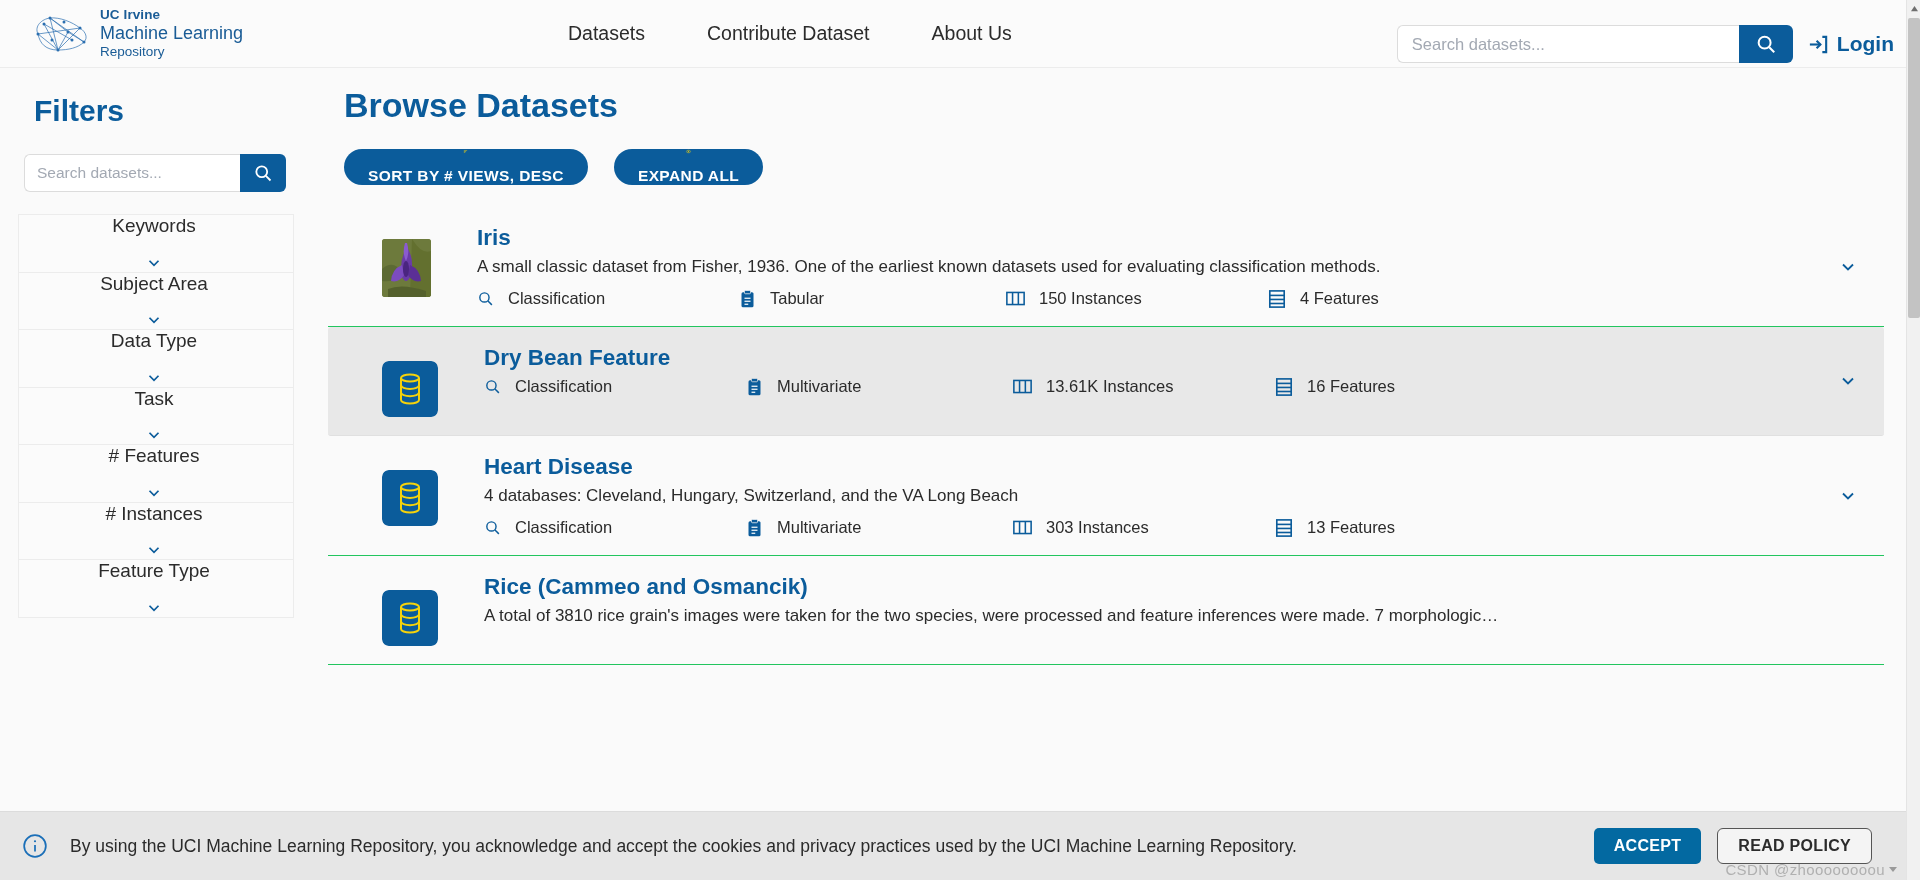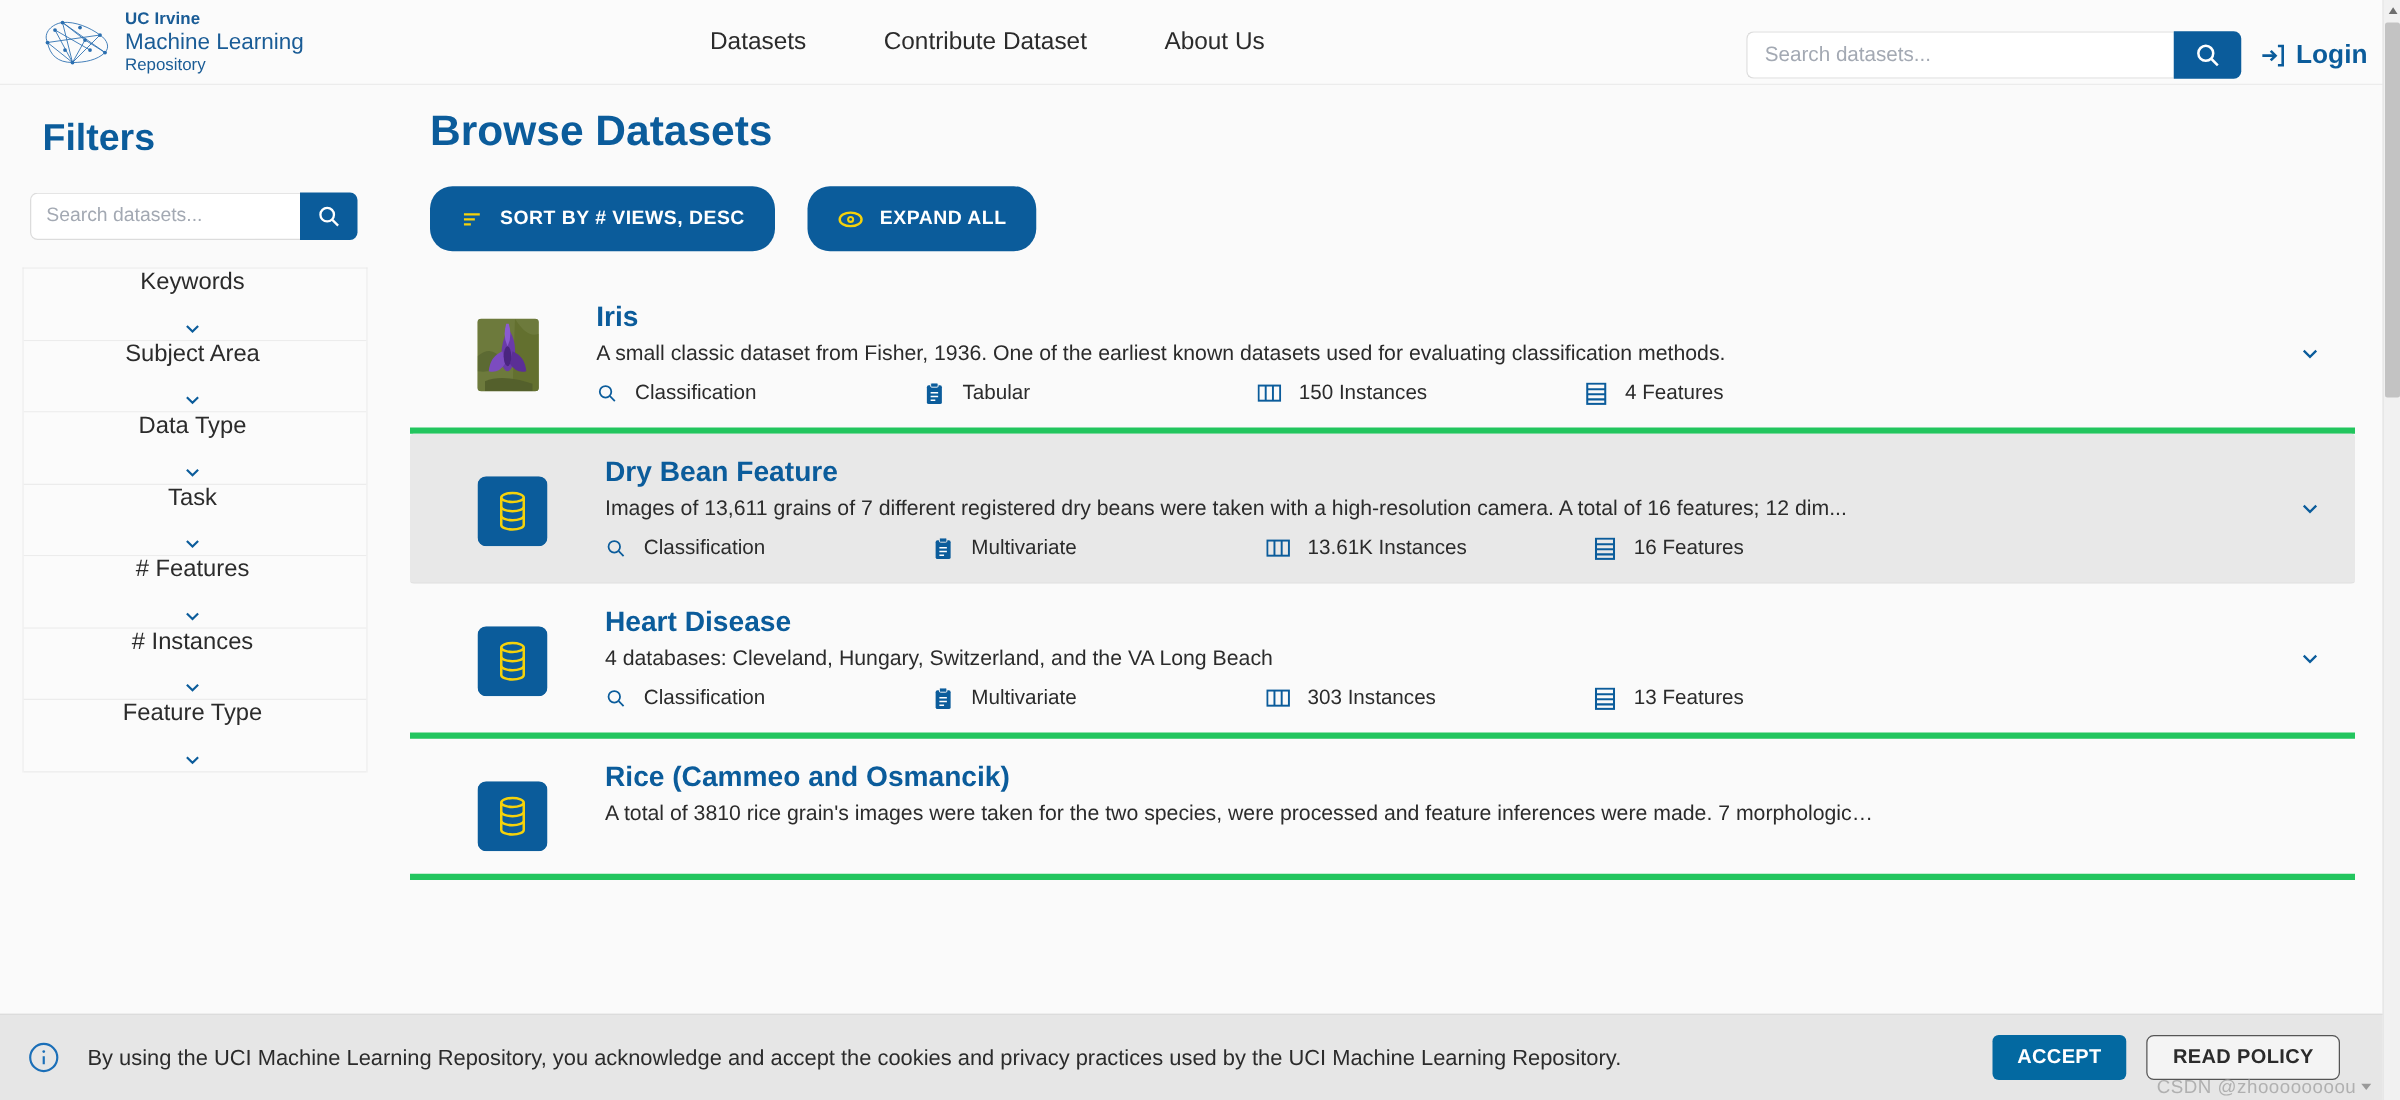--- a/index.html
+++ b/index.html
@@ -109,34 +109,35 @@
     position: absolute; left: 312px; top: 0; right: 14px;
     padding: 18px 22px 0 16px;
   }
   .browse-title {
     font-size: 34px; font-weight: bold; color: #0b5c9b;
     margin: 0 0 24px 16px;
   }
   .btn-row { display: flex; gap: 26px; margin: 0 0 22px 16px; }
   .pill {
     display: flex; align-items: center; gap: 13px;
-    height: 52px; padding: 0 24px;
+    height: 36px; padding: 0 24px;
     background: #0b5c9b; border: none; border-radius: 18px;
     color: #fff; font-size: 15.5px; font-weight: bold;
     letter-spacing: .4px; cursor: pointer;
     font-family: "Liberation Sans", sans-serif;
+    flex-direction: column;
   }
 
   
   .ds-list { margin-left: 0; }
   .ds-row {
     position: relative;
     display: flex; align-items: flex-start;
     padding: 18px 46px 18px 54px;
-    border-bottom: 5px solid #22c55e;
+    border-bottom: 1px solid #22c55e;
     background: transparent;
   }
   .ds-row.highlight { background: #e8e8e8; border-bottom: 1px solid #e0e0e0; border-radius: 3px; }
   .ds-thumb {
     width: 56px; height: 56px; flex: none;
     margin-top: 16px; border-radius: 6px; overflow: hidden;
   }
   .thumb-db {
     width: 56px; height: 56px; background: #0b5c9b;
     border-radius: 7px; display: flex; align-items: center; justify-content: center;
@@ -424,21 +425,20 @@
                   <ellipse cx="14" cy="6" rx="9" ry="3.6"></ellipse>
                   <path d="M5 6v22c0 2 4 3.6 9 3.6s9-1.6 9-3.6V6"></path>
                   <path d="M5 13.3c0 2 4 3.6 9 3.6s9-1.6 9-3.6"></path>
                   <path d="M5 20.6c0 2 4 3.6 9 3.6s9-1.6 9-3.6"></path>
                 </g>
               </svg>
             </div>
           </div>
           <div class="ds-body">
             <div class="ds-title">Dry Bean Feature</div>
-            <div class="ds-desc">Images of 13,611 grains of 7 different registered dry beans were taken with a high-resolution camera. A total of 16 features; 12 dim...</div>
             <div class="ds-meta">
               <div class="meta-item">
                 <svg width="17" height="17" viewBox="0 0 24 24" fill="none" stroke="#0b5c9b" stroke-width="2">
                     <circle cx="10.5" cy="10.5" r="6.5"></circle>
                     <line x1="15.5" y1="15.5" x2="21" y2="21"></line>
                   </svg>
                 <span>Classification</span>
               </div>
               <div class="meta-item">
                 <svg width="17" height="18" viewBox="0 0 20 24">

